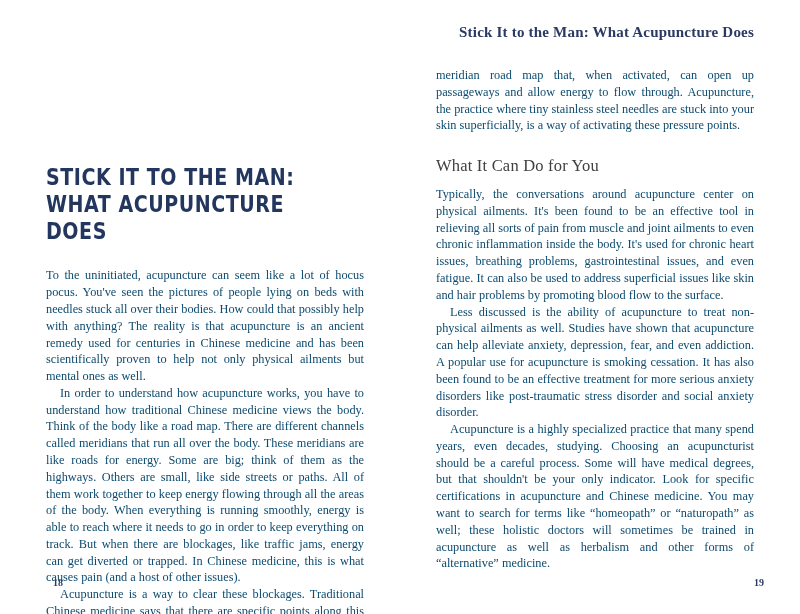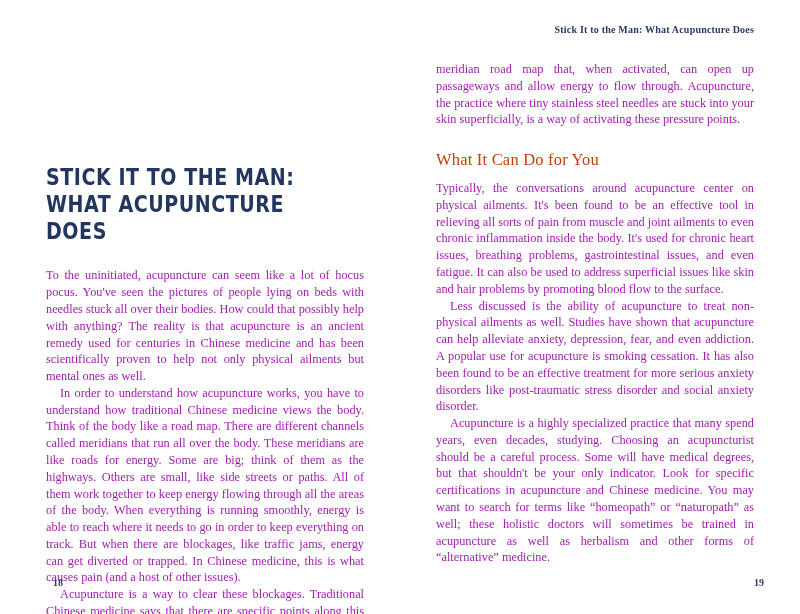--- a/index.html
+++ b/index.html
@@ -30,21 +30,21 @@
   .page-left {
     padding: 44px 36px 52px 46px;
   }
   .page-right {
     padding: 24px 46px 40px 36px;
   }
 
   
   .running-head {
     font-family: "Liberation Serif", serif;
-    font-size: 10px;
+    font-size: 15px;
     letter-spacing: 0.2px;
     color: #2b3a63;
     text-align: right;
     margin: 0 0 26px 0;
     font-weight: 700;
   }
 
   
   .chapter-title {
     font-family: "DejaVu Sans Condensed", "Liberation Sans", sans-serif;
@@ -60,32 +60,32 @@
   }
   .chapter-title .line {
     display: block;
   }
 
   p.body {
     font-size: 12.3px;
     line-height: 1.365;
     margin: 0;
     text-align: justify;
-    color: #a21caf;
+    color: #0c4a6e;
     hyphens: auto;
   }
   p.body + p.body {
     text-indent: 14px;
   }
 
   h2.section {
     font-family: "Liberation Serif", serif;
     font-size: 16.5px;
     font-weight: 400;
-    color: #c2410c;
+    color: #404040;
     margin: 22px 0 10px 0;
     letter-spacing: 0.2px;
   }
   h2.section:first-child {
     margin-top: 0;
   }
 
   .folio {
     position: absolute;
     bottom: 26px;

